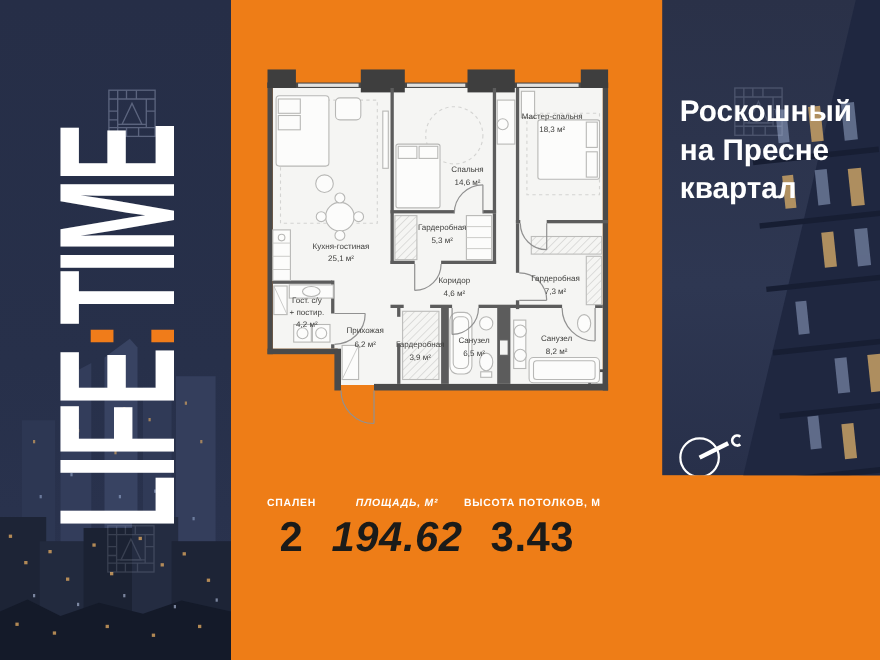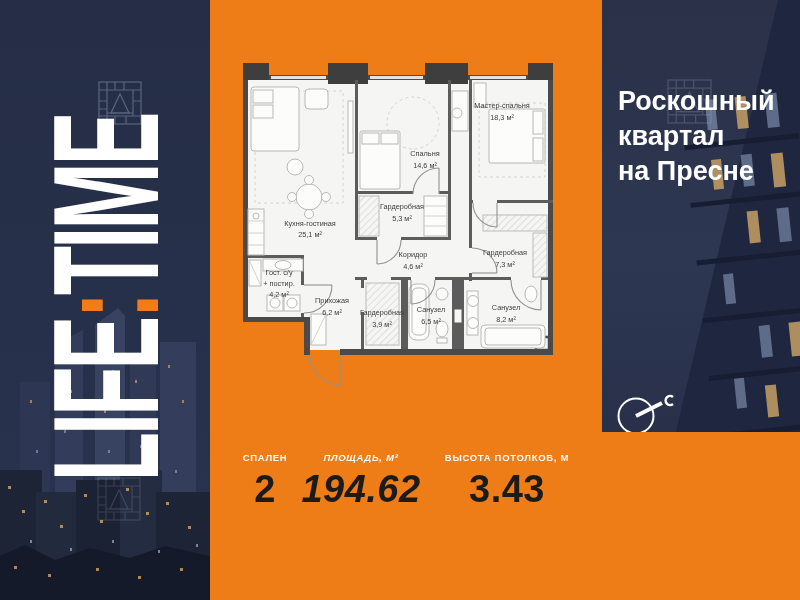--- a/index.html
+++ b/index.html
@@ -326,21 +326,21 @@
 
     <div class="stats">
       <div class="stat" style="left:15px;width:80px;">
         <div class="stat-label">СПАЛЕН</div>
         <div class="stat-value">2</div>
       </div>
       <div class="stat" style="left:86px;width:130px;font-style:italic;">
         <div class="stat-label">ПЛОЩАДЬ, М²</div>
         <div class="stat-value">194.62</div>
       </div>
-      <div class="stat" style="left:227px;width:140px;">
+      <div class="stat" style="left:204px;width:140px;">
         <div class="stat-label">ВЫСОТА ПОТОЛКОВ, М</div>
         <div class="stat-value">3.43</div>
       </div>
     </div>
   </div>
 
   <div class="right-panel">
     <svg class="scene" width="210" height="600" viewBox="0 0 210 600">
       <polygon points="0,455 210,428 210,472 0,492" fill="#323b58" opacity="0.85"></polygon>
       <polygon points="176,0 210,0 210,600 34,600" fill="#1f2740"></polygon>
@@ -401,22 +401,22 @@
 
     <svg class="orn" style="left:65px;top:79px;color:#bac4dd;opacity:.22;position:absolute;z-index:2" width="45" height="45">
         <use href="#ornament"></use>
       </svg>
     <svg class="orn" style="left:55px;top:448px;color:#cdd5e8;opacity:.12;position:absolute;z-index:2" width="80" height="80">
         <use href="#ornament"></use>
       </svg>
 
     <div class="rp-headline">
       <div>Роскошный</div>
+      <div>на Пресне</div>
       <div>квартал</div>
-      <div>на Пресне</div>
     </div>
 
     <svg class="compass" width="80" height="56" viewBox="0 0 80 56">
       <g fill="none" stroke="#ffffff">
         <circle cx="26" cy="26" r="17.5" stroke-width="2"></circle>
         <line x1="26" y1="26" x2="52" y2="13" stroke-width="4"></line>
         <path d="M63,7 A4.5,4.5 0 1 0 63,14" stroke-width="2.5"></path>
       </g>
     </svg>
 

